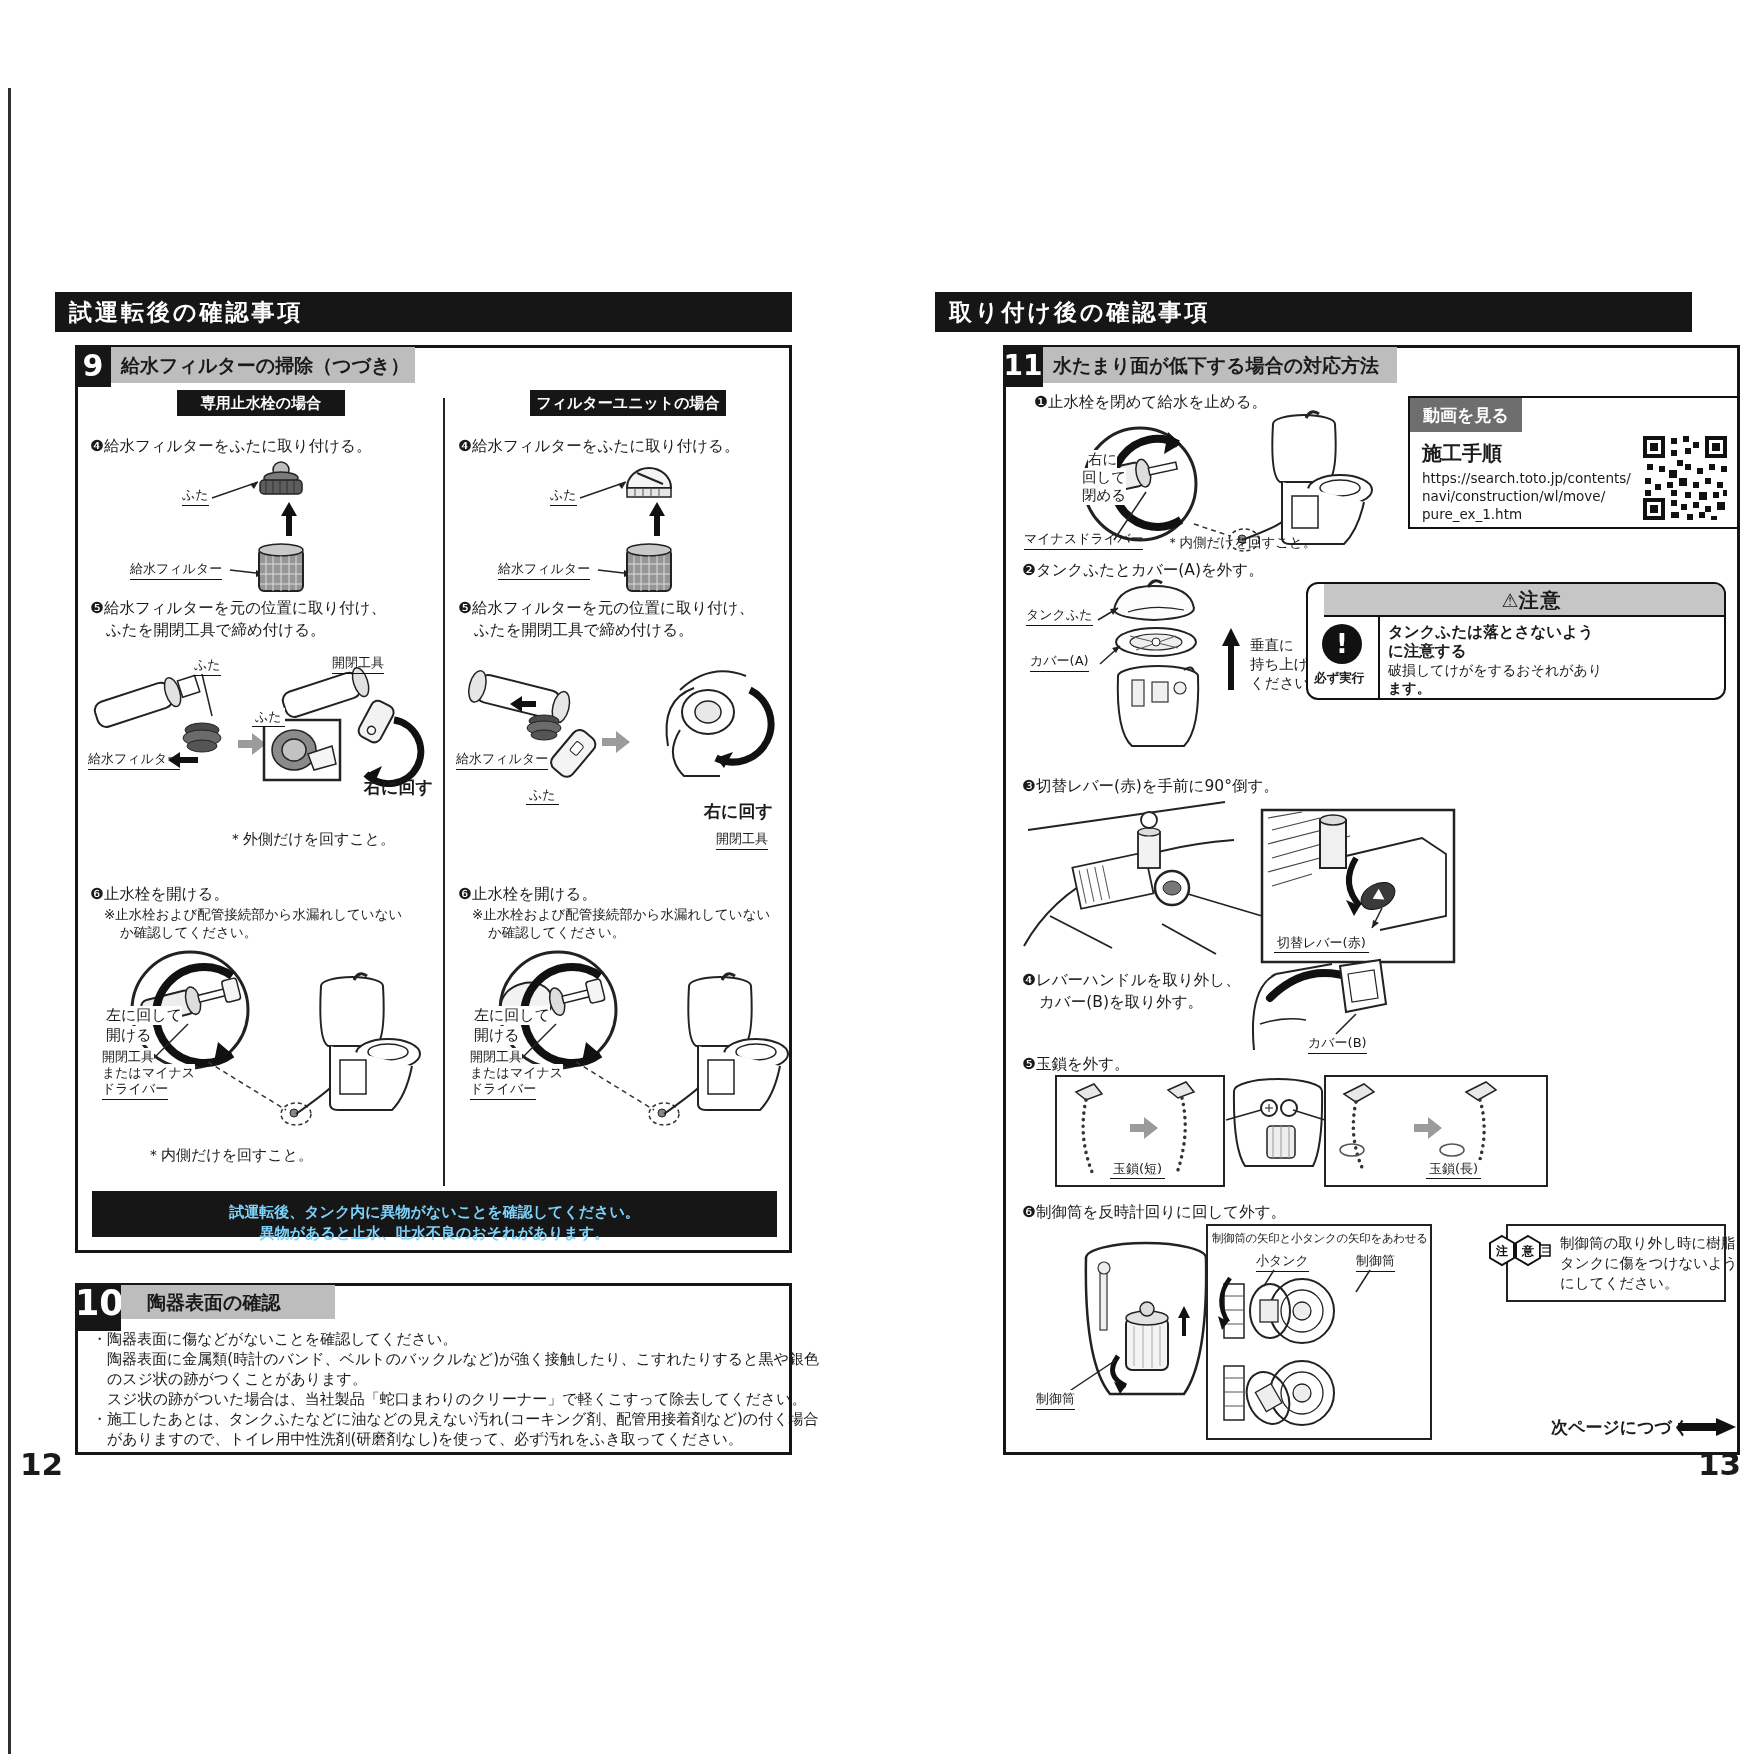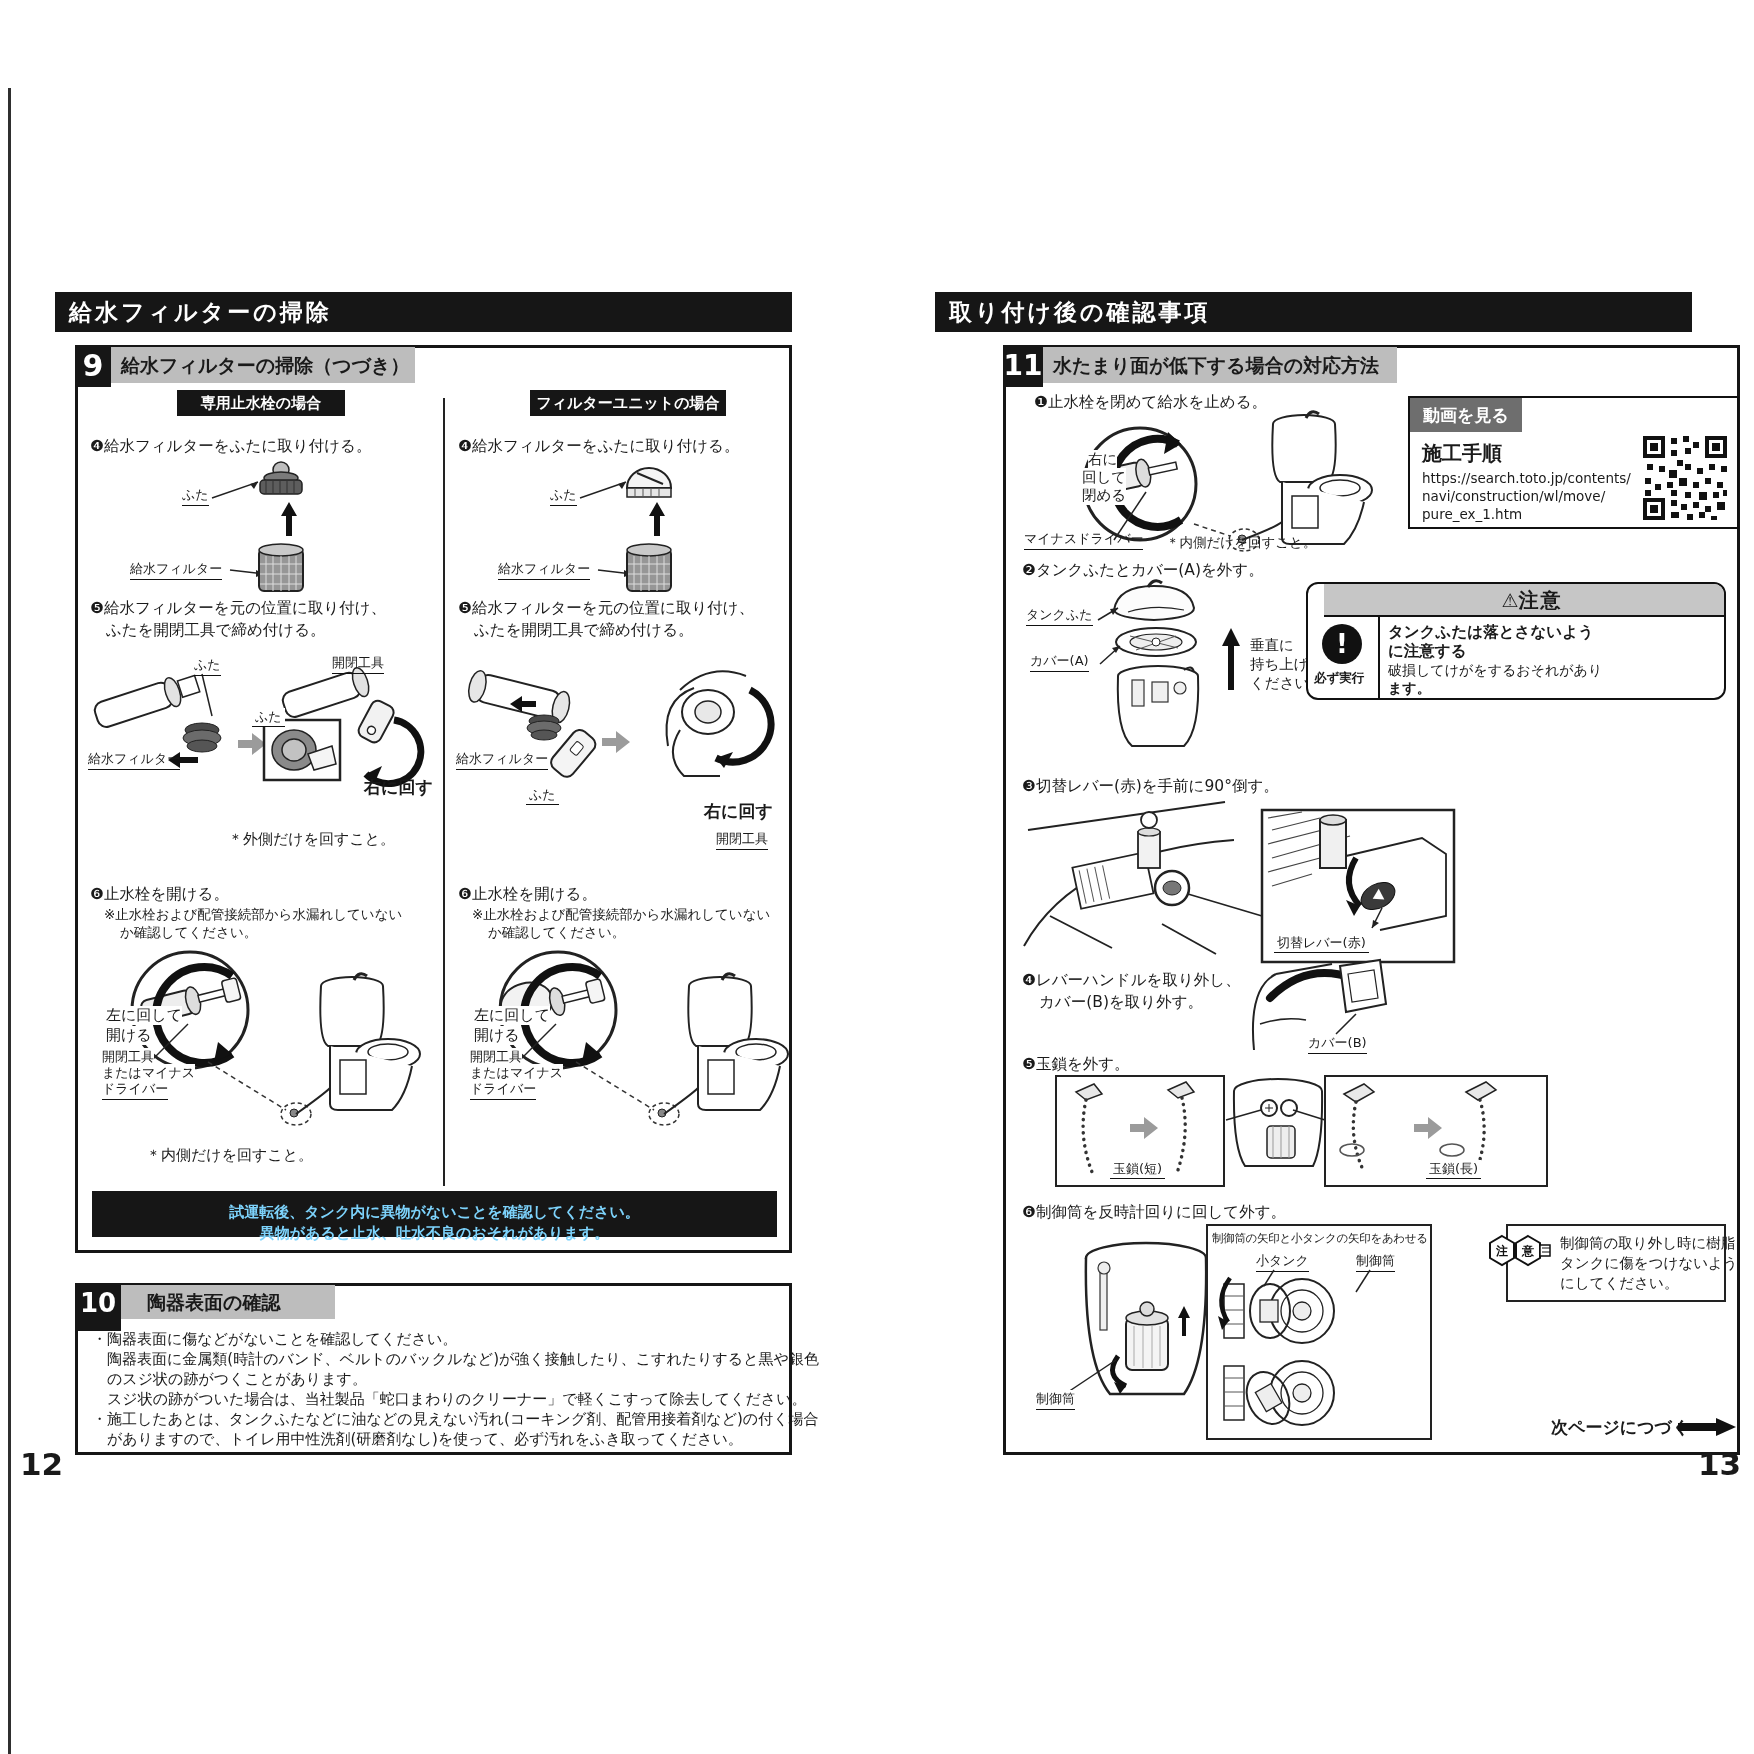--- a/index.html
+++ b/index.html
@@ -25,21 +25,21 @@
   svg{display:block;overflow:visible;}
 </style>
 </head>
 <body>
 
 <div id="canvas">
 
   <div class="a" style="left:8px;top:88px;width:3px;height:1666px;background:#2f2f2f;"></div>
 
   <div class="a bar" style="left:55px;top:292px;width:737px;height:40px;">
-    <span>給水フィルターの掃除</span>
+    <span>試運転後の確認事項</span>
   </div>
 
   <div class="a frame" style="left:75px;top:345px;width:717px;height:908px;">
     <div class="a num" style="left:-3px;top:-3px;width:36px;height:42px;font-size:30px;line-height:42px;">9</div>
     <div class="a tbar" style="left:33px;top:-1px;width:304px;height:36px;font-size:19px;line-height:36px;padding-left:10px;">
       <span>給水フィルターの掃除（つづき）</span>
     </div>
     <div class="a" style="left:365px;top:50px;width:2px;height:788px;background:#222;"></div>
 
     <div class="a tag" style="left:99px;top:42px;width:168px;height:26px;line-height:26px;">
@@ -286,21 +286,21 @@
       <span class="a lb u" style="left:12px;top:132px;background:#fff;">ドライバー</span>
     </div>
 
     <div class="a notice" style="left:14px;top:843px;width:685px;height:46px;">
       <div>試運転後、タンク内に異物がないことを確認してください。</div>
       <div>異物があると止水、吐水不良のおそれがあります。</div>
     </div>
   </div>
 
   <div class="a frame" style="left:75px;top:1283px;width:717px;height:172px;">
-    <div class="a num" style="left:-3px;top:-3px;width:46px;height:48px;font-size:26px;line-height:40px;">10</div>
+    <div class="a num" style="left:-3px;top:-3px;width:46px;height:48px;font-size:35px;line-height:40px;">10</div>
     <div class="a tbar" style="left:43px;top:-1px;width:214px;height:34px;font-size:19px;line-height:34px;padding-left:26px;">
       <span>陶器表面の確認</span>
     </div>
     <div class="a body10" style="left:14px;top:44px;">・陶器表面に傷などがないことを確認してください。</div>
     <div class="a body10" style="left:14px;top:64px;">　陶器表面に金属類(時計のバンド、ベルトのバックルなど)が強く接触したり、こすれたりすると黒や銀色</div>
     <div class="a body10" style="left:14px;top:84px;">　のスジ状の跡がつくことがあります。</div>
     <div class="a body10" style="left:14px;top:104px;">　スジ状の跡がついた場合は、当社製品「蛇口まわりのクリーナー」で軽くこすって除去してください。</div>
     <div class="a body10" style="left:14px;top:124px;">・施工したあとは、タンクふたなどに油などの見えない汚れ(コーキング剤、配管用接着剤など)の付く場合</div>
     <div class="a body10" style="left:14px;top:144px;">　がありますので、トイレ用中性洗剤(研磨剤なし)を使って、必ず汚れをふき取ってください。</div>
   </div>

